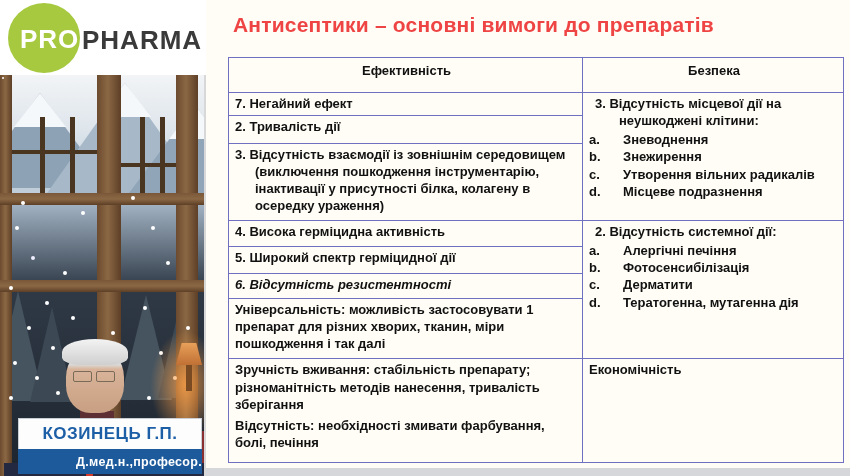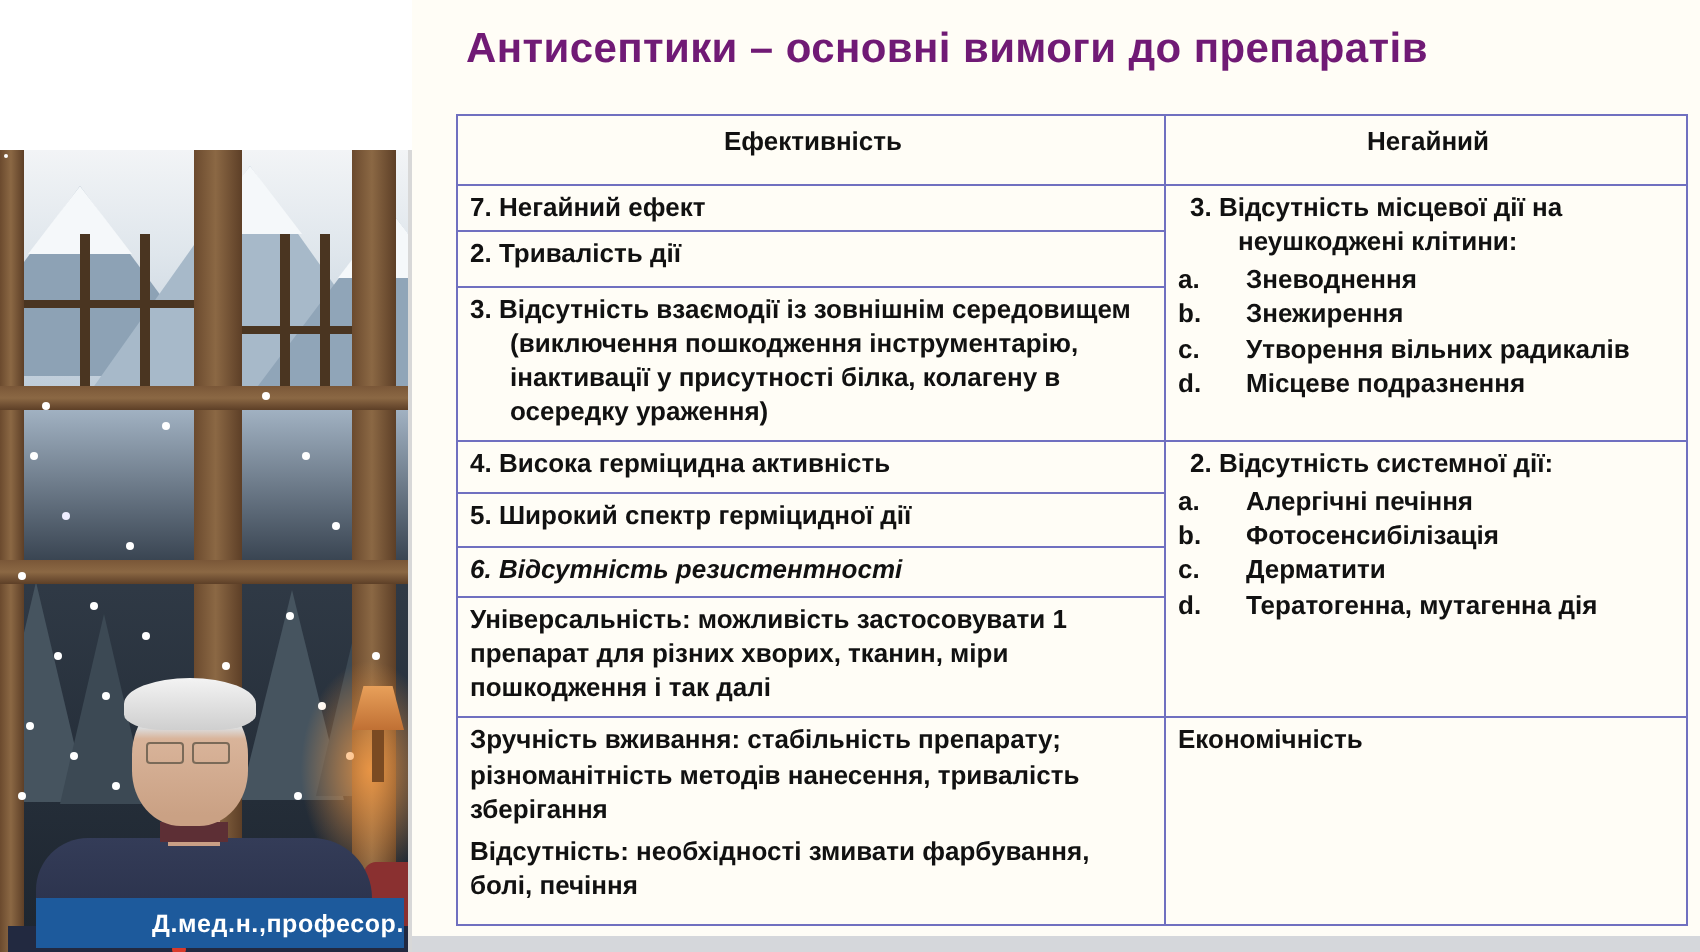--- a/index.html
+++ b/index.html
@@ -88,21 +88,21 @@
   .nameplate{position:absolute;left:18px;top:418px;width:182px;height:30px;background:#fdfdfd;
              border:1px solid #c9cdd4;display:flex;align-items:center;justify-content:center;z-index:6;}
   .nameplate-text{font-size:17px;font-weight:bold;color:#1d5fa6;letter-spacing:.5px;}
   .rankstrip{position:absolute;left:18px;top:449px;width:184px;height:25px;background:#1d5a9c;
              display:flex;align-items:center;justify-content:flex-end;z-index:6;}
   .rankstrip-text{font-size:12.5px;font-weight:bold;color:#ffffff;letter-spacing:.3px;}
 
   
   .slide{position:absolute;left:206px;top:0;width:644px;height:476px;background:#fffdf6;}
   .slide-title{position:absolute;left:27px;top:13px;width:600px;
-               font-size:21px;font-weight:bold;color:#701a75;letter-spacing:.2px;}
+               font-size:21px;font-weight:bold;color:#ef4444;letter-spacing:.2px;}
   .tbl{position:absolute;left:22px;top:57px;border-collapse:collapse;table-layout:fixed;}
   .tbl td,.tbl th{border:1px solid #7070c0;vertical-align:top;padding:2px 4px 2px 6px;
                   font-size:13px;font-weight:bold;color:#111;line-height:1.32;text-align:left;
                   background:#fffdf6;}
   .tbl th{text-align:center;vertical-align:top;padding-top:4px;}
   .col-eff{width:354px;} .col-saf{width:261px;}
   .rh0{height:35px;} .rh1{height:23px;} .rh2{height:28px;} .rh3{height:77px;}
   .rh4{height:26px;} .rh5{height:27px;} .rh6{height:25px;font-style:italic;} .rh7{height:60px;} .rh8{height:104px;}
   .num-item{padding-left:20px;text-indent:-20px;display:block;}
   .saf-heading{padding-left:30px;text-indent:-24px;display:block;margin-bottom:2px;}
@@ -112,20 +112,25 @@
   .para{display:block;margin:0 0 4px 0;}
   .bottom-strip{position:absolute;left:0;top:468px;width:644px;height:8px;background:#d5d7db;}
 </style>
 </head>
 <body>
 
 <div id="app">
 
   <div class="left-panel">
 
+    <div class="logo-band">
+      <div class="logo-circle"></div>
+      <span class="logo-pro">PRO</span>
+      <span class="logo-pharma">PHARMA</span>
+    </div>
 
     <div class="video">
       <div class="sky"></div>
       <div class="mountain m1"></div>
       <div class="mountain m2"></div>
       <div class="mountain m3"></div>
       <div class="snowcap s1"></div>
       <div class="snowcap s2"></div>
       <div class="snowcap s3"></div>
 
@@ -161,37 +166,40 @@
       <div class="collar"></div>
       <div class="person-head"></div>
       <div class="person-hair"></div>
       <div class="glass-l"></div>
       <div class="glass-r"></div>
       <div class="person-arms"></div>
       <div class="mic-rod"></div>
       <div class="mic-dot"></div>
     </div>
 
+    <div class="nameplate">
+      <span class="nameplate-text">КОЗИНЕЦЬ Г.П.</span>
+    </div>
     <div class="rankstrip">
       <span class="rankstrip-text">Д.мед.н.,професор.</span>
     </div>
   </div>
 
   <div class="slide">
     <div class="slide-title">Антисептики – основні вимоги до препаратів</div>
 
     <table class="tbl">
       <colgroup>
           <col class="col-eff">
           <col class="col-saf">
         </colgroup>
       <tbody>
           <tr class="rh0">
         <th>Ефективність</th>
-        <th>Негайний</th>
+        <th>Безпека</th>
       </tr>
       <tr class="rh1">
         <td>
           <span class="num-item">7. Негайний ефект</span>
         </td>
         <td rowspan="3">
           <span class="saf-heading">3. Відсутність місцевої дії на неушкоджені клітини:</span>
           <div class="saf-row">
             <span class="saf-letter">a.</span>
             <span class="saf-text">Зневоднення</span>

